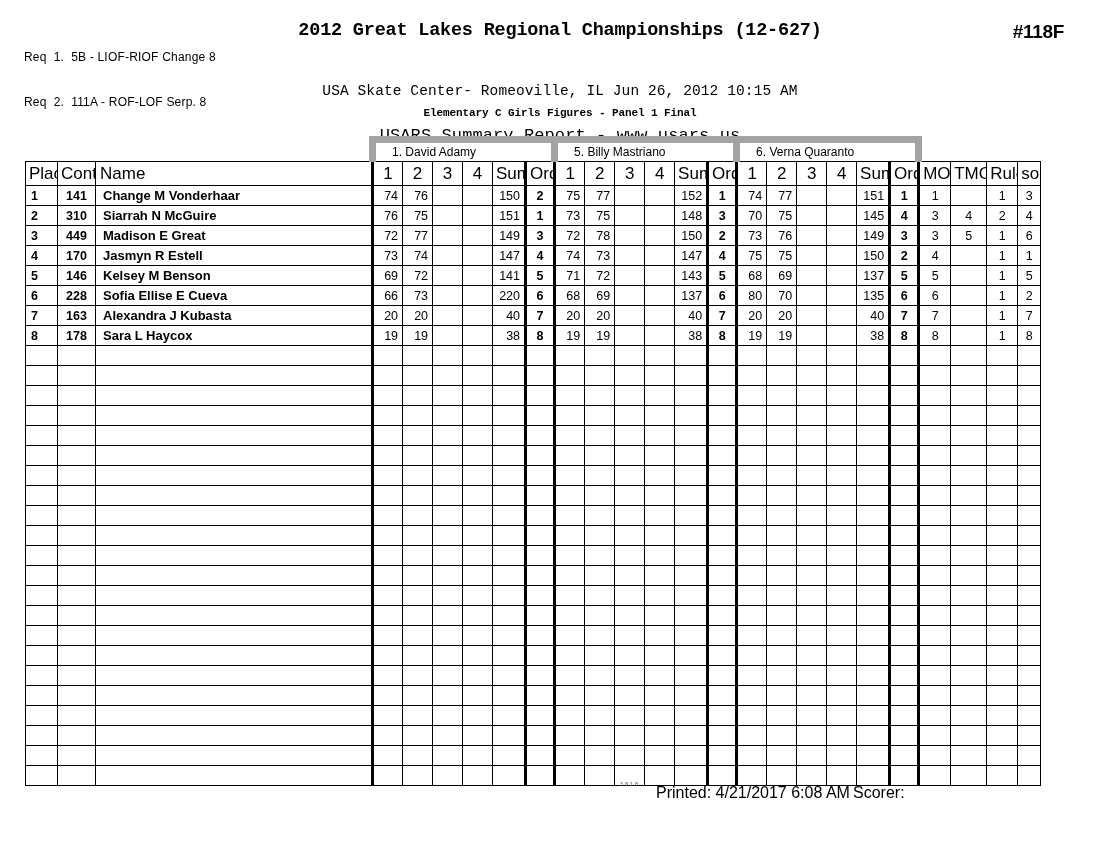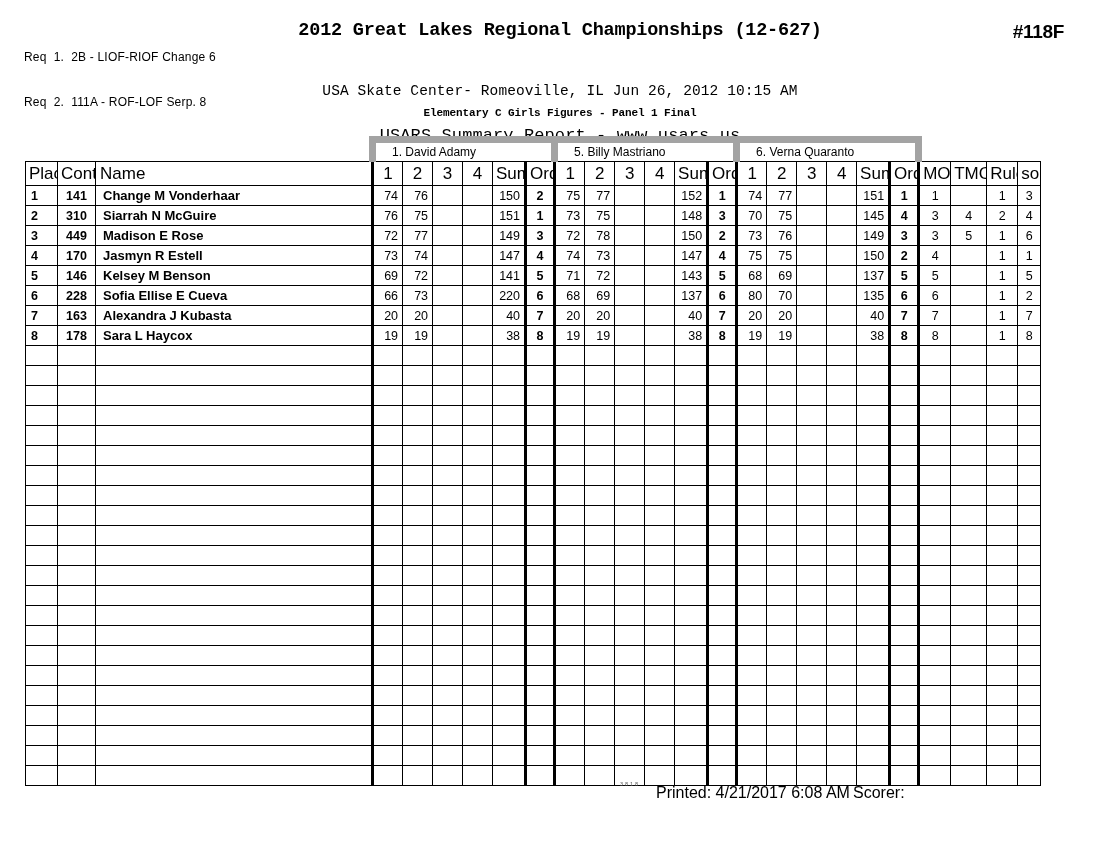--- a/index.html
+++ b/index.html
@@ -94,21 +94,21 @@
   }
   .printed { position: absolute; left: 656px; top: 784px; }
   .scorer  { position: absolute; left: 853px; top: 784px; }
 </style>
 </head>
 <body>
 
 <div class="page">
 
   <div class="req-block">
-    <div class="req-line">Req  1.  2B - LIOF-RIOF Change 6</div>
+    <div class="req-line">Req  1.  5B - LIOF-RIOF Change 8</div>
     <div class="req-line">Req  2.  111A - ROF-LOF Serp. 8</div>
   </div>
 
   <div class="titles">
     <div class="title-main">2012 Great Lakes Regional Championships (12-627)</div>
     <div class="title-venue">USA Skate Center- Romeoville, IL  Jun 26, 2012  10:15 AM</div>
     <div class="title-event">Elementary C Girls Figures - Panel 1 Final</div>
     <div class="title-report">USARS Summary Report - www.usars.us</div>
   </div>
 
@@ -227,21 +227,21 @@
           <td class="c-num">145</td>
           <td class="c-ord thickL thickR">4</td>
           <td class="c-tail">3</td>
           <td class="c-tail">4</td>
           <td class="c-tail">2</td>
           <td class="c-tail">4</td>
         </tr>
         <tr>
           <td class="c-place">3</td>
           <td class="c-cont">449</td>
-          <td class="c-name">Madison E Rose</td>
+          <td class="c-name">Madison E Great</td>
           <td class="c-num thickL">72</td>
           <td class="c-num">77</td>
           <td class="c-num"></td>
           <td class="c-num"></td>
           <td class="c-num">149</td>
           <td class="c-ord thickL thickR">3</td>
           <td class="c-num">72</td>
           <td class="c-num">78</td>
           <td class="c-num"></td>
           <td class="c-num"></td>

